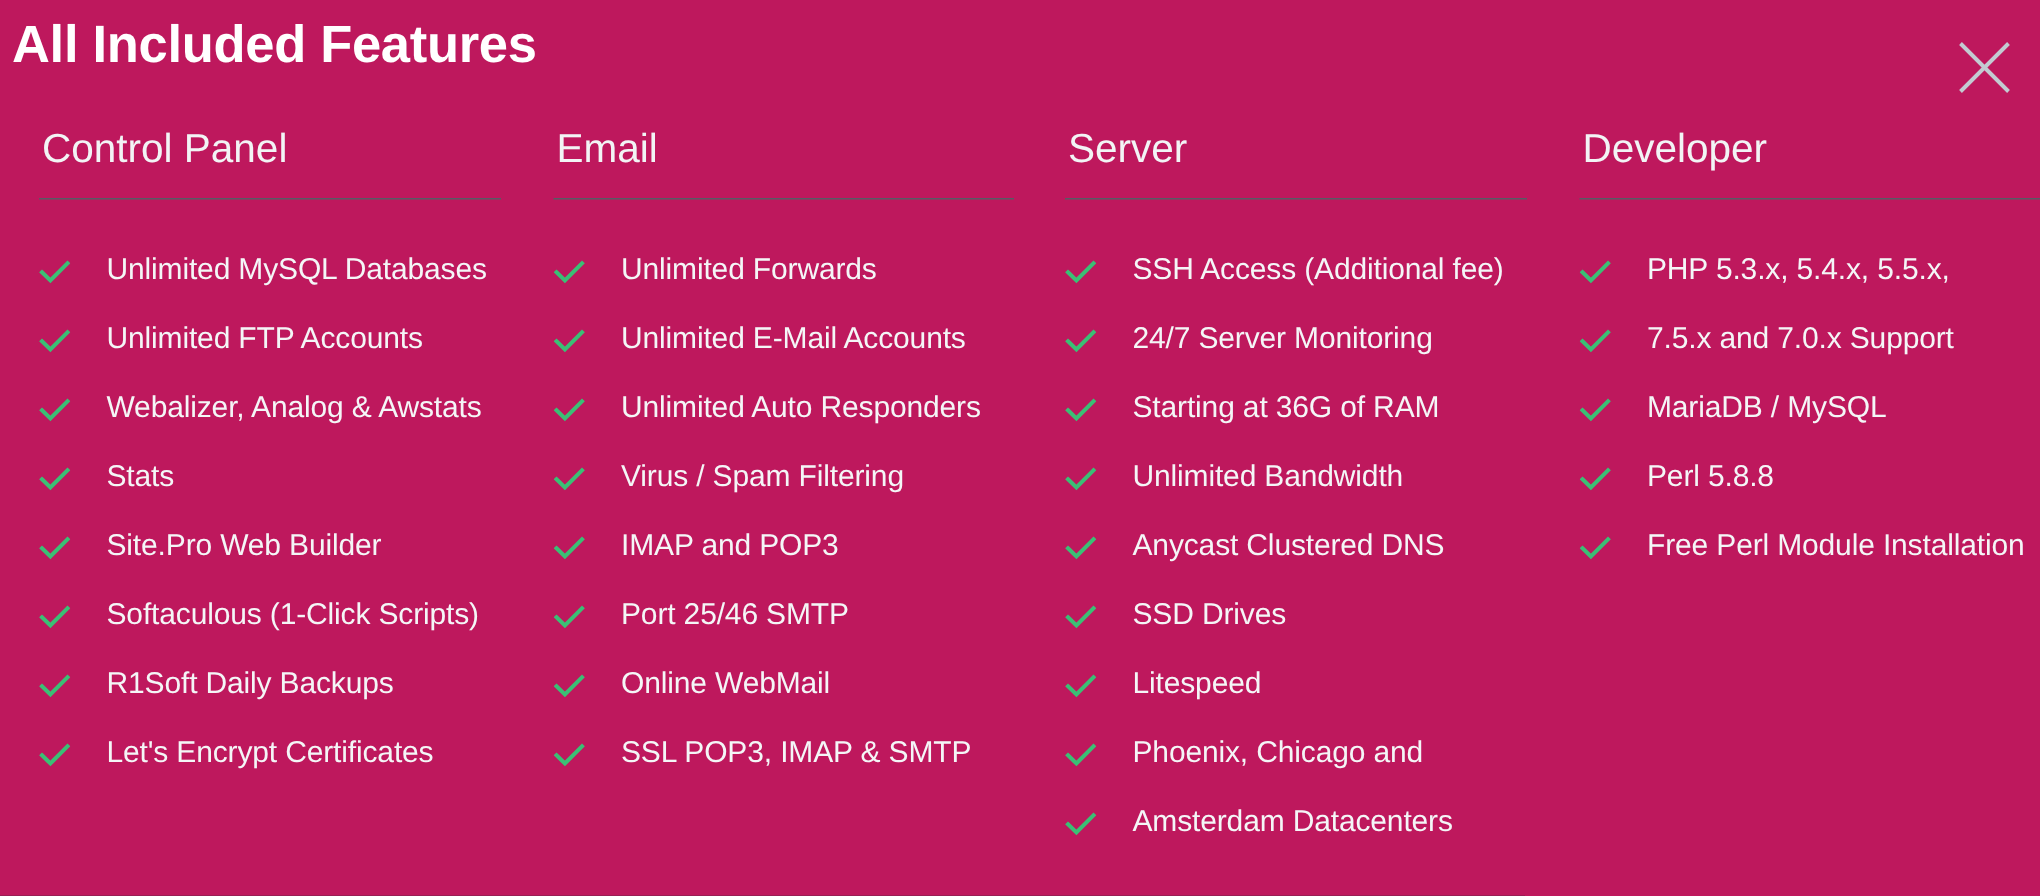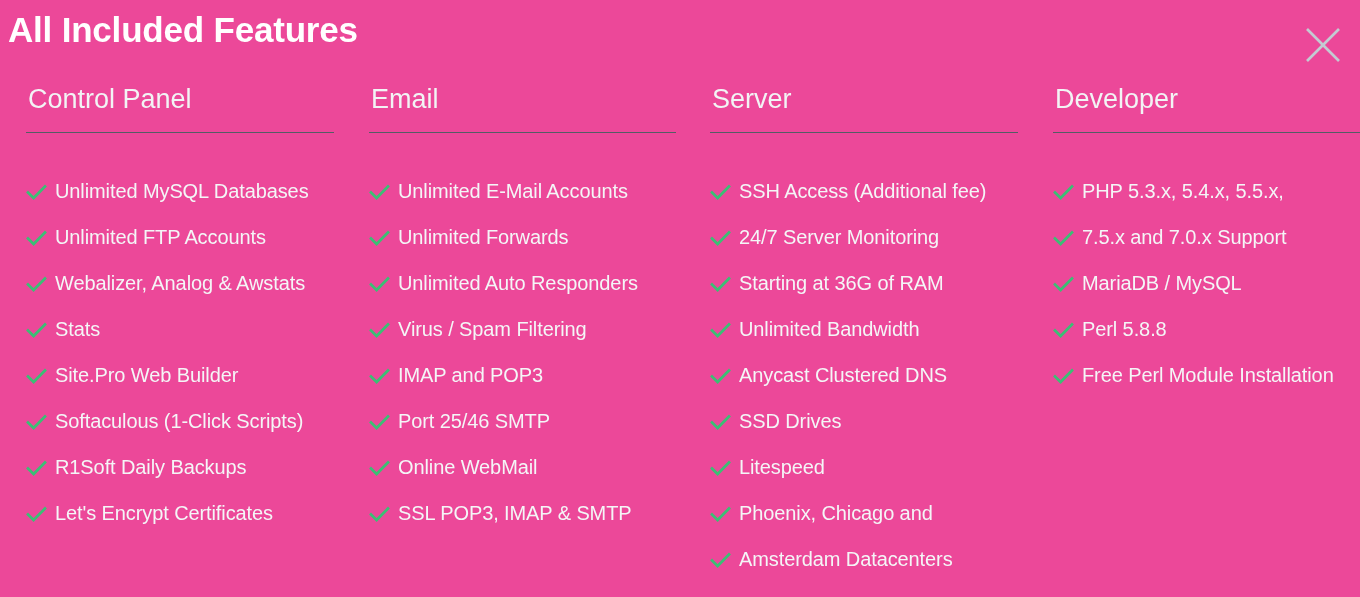--- a/index.html
+++ b/index.html
@@ -12,21 +12,21 @@
     overflow: hidden;
     background: #2c333c;
     font-family: "Liberation Sans", sans-serif;
     -webkit-font-smoothing: antialiased;
   }
 
   .modal {
     position: relative;
     width: 1360px;
     height: 597px;
-    background: #ec4899;
+    background: #be185d;
     box-sizing: border-box;
     overflow: hidden;
   }
 
   .modal-title {
     position: absolute;
     left: 8px;
     top: 9px;
     font-size: 35px;
     font-weight: bold;
@@ -93,24 +93,25 @@
   .col-4 .column-rule { width: 307px; }
 
   .feature-list {
     list-style: none;
     margin: 0;
     padding: 24px 0 0 0;
   }
 
   .feature-item {
     display: flex;
-    align-items: flex-end;
+    align-items: center;
     height: 46px;
     line-height: 24px;
     white-space: nowrap;
+    gap: 16px;
   }
 
   .check-icon {
     flex: 0 0 auto;
     width: 21px;
     height: 22px;
     margin-right: 8px;
     margin-top: 1px;
     line-height: 0;
   }
@@ -219,29 +220,29 @@
     <div class="column col-2">
       <h2 class="column-header">Email</h2>
       <div class="column-rule"></div>
       <ul class="feature-list">
         <li class="feature-item">
           <span class="check-icon">
               <svg viewBox="0 0 21 22" xmlns="http://www.w3.org/2000/svg">
                 <polyline points="2,11.5 7.6,17 19,5.5" fill="none" stroke="#3bbf75" stroke-width="2.7" stroke-linecap="square" stroke-linejoin="miter"></polyline>
               </svg>
             </span>
+          <span class="feature-label">Unlimited Forwards</span>
+        </li>
+        <li class="feature-item">
+          <span class="check-icon">
+              <svg viewBox="0 0 21 22" xmlns="http://www.w3.org/2000/svg">
+                <polyline points="2,11.5 7.6,17 19,5.5" fill="none" stroke="#3bbf75" stroke-width="2.7" stroke-linecap="square" stroke-linejoin="miter"></polyline>
+              </svg>
+            </span>
           <span class="feature-label">Unlimited E-Mail Accounts</span>
-        </li>
-        <li class="feature-item">
-          <span class="check-icon">
-              <svg viewBox="0 0 21 22" xmlns="http://www.w3.org/2000/svg">
-                <polyline points="2,11.5 7.6,17 19,5.5" fill="none" stroke="#3bbf75" stroke-width="2.7" stroke-linecap="square" stroke-linejoin="miter"></polyline>
-              </svg>
-            </span>
-          <span class="feature-label">Unlimited Forwards</span>
         </li>
         <li class="feature-item">
           <span class="check-icon">
               <svg viewBox="0 0 21 22" xmlns="http://www.w3.org/2000/svg">
                 <polyline points="2,11.5 7.6,17 19,5.5" fill="none" stroke="#3bbf75" stroke-width="2.7" stroke-linecap="square" stroke-linejoin="miter"></polyline>
               </svg>
             </span>
           <span class="feature-label">Unlimited Auto Responders</span>
         </li>
         <li class="feature-item">

